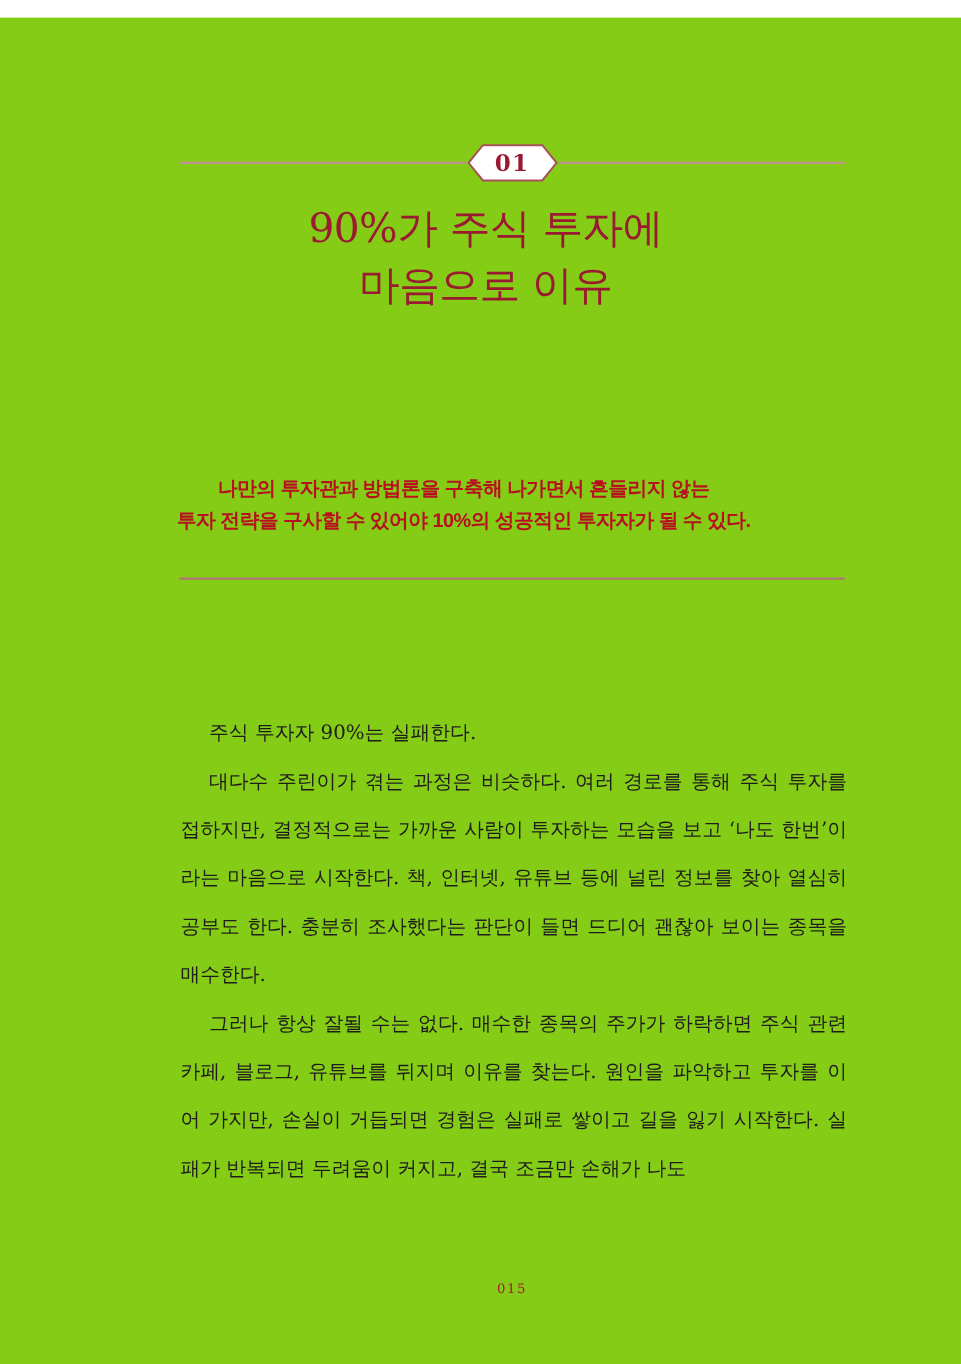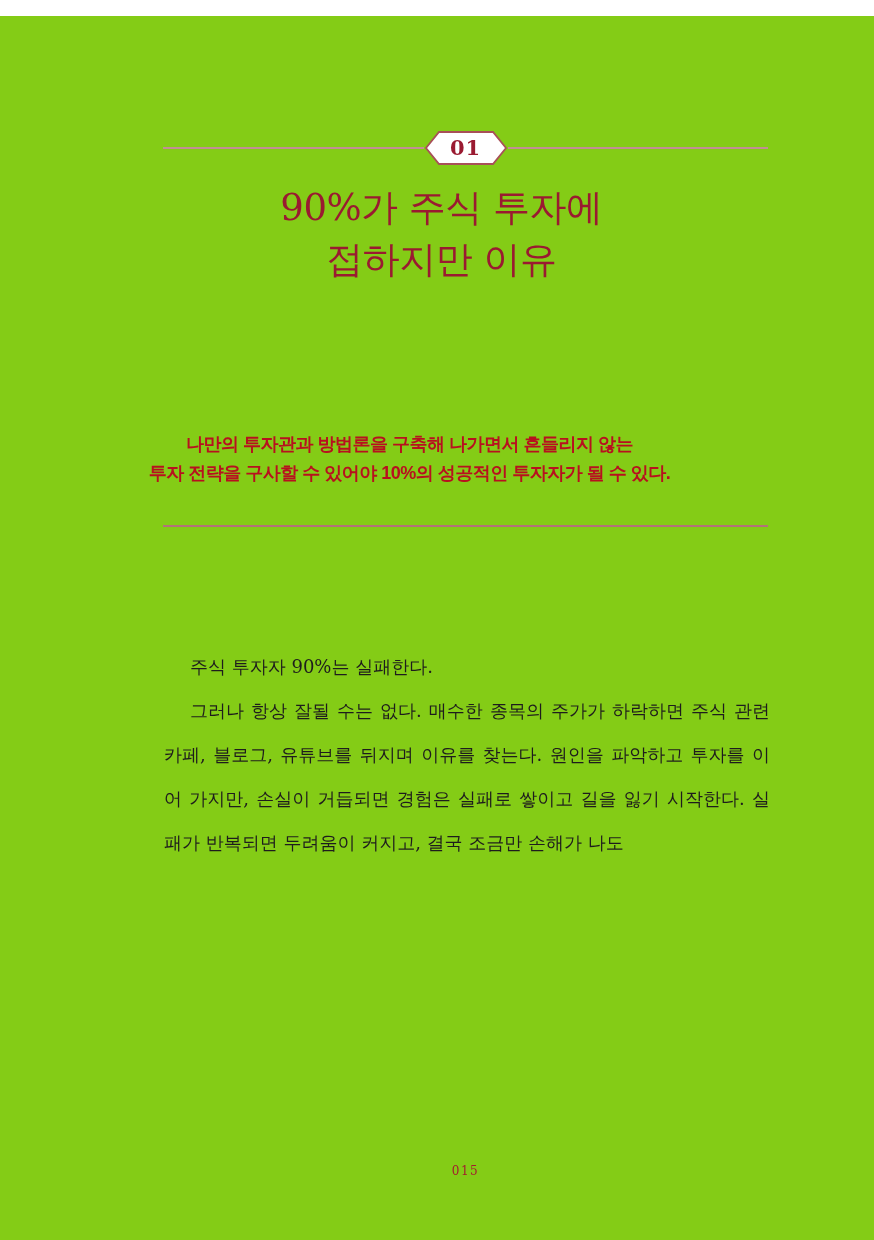--- a/index.html
+++ b/index.html
@@ -66,21 +66,21 @@
     font-size: 37px;
     line-height: 52px;
     color: #9a1a31;
     letter-spacing: -0.5px;
   }
 
   
   .subtitle {
     position: absolute;
     top: 414px;
-    left: 107px;
+    left: 119px;
     width: 605px;
     margin: 0;
     text-align: center;
     font-family: "Liberation Sans", "DejaVu Sans", sans-serif;
     font-weight: 600;
     font-size: 18px;
     line-height: 29px;
     color: #b8101f;
     letter-spacing: -0.5px;
   }
@@ -139,26 +139,27 @@
       <span>
         <svg width="84" height="36" viewBox="0 0 84 36" aria-hidden="true">
           <polygon points="15,2 69,2 82,18 69,34 15,34 2,18" fill="#ffffff" stroke="#a85058" stroke-width="1.8"></polygon>
         </svg>
       </span>
       <span class="badge-num">01</span>
     </div>
     <div class="rule"></div>
   </header>
 
-  <h1 class="title"><span>90%가 주식 투자에</span><br><span>접하지만 이유</span></h1>
+  <h1 class="title"><span>90%가 주식 투자에</span><br><span>마음으로 이유</span></h1>
 
   <p class="subtitle"><span>나만의 투자관과 방법론을 구축해 나가면서 흔들리지 않는</span><br><span>투자 전략을 구사할 수 있어야 10%의 성공적인 투자자가 될 수 있다.</span></p>
 
   <hr class="divider">
 
   <main class="body-text">
     <p>주식 투자자 90%는 실패한다.</p>
+    <p>대다수 주린이가 겪는 과정은 비슷하다. 여러 경로를 통해 주식 투자를 접하지만, 결정적으로는 가까운 사람이 투자하는 모습을 보고 ‘나도 한번’이라는 마음으로 시작한다. 책, 인터넷, 유튜브 등에 널린 정보를 찾아 열심히 공부도 한다. 충분히 조사했다는 판단이 들면 드디어 괜찮아 보이는 종목을 매수한다.</p>
     <p>그러나 항상 잘될 수는 없다. 매수한 종목의 주가가 하락하면 주식 관련 카페, 블로그, 유튜브를 뒤지며 이유를 찾는다. 원인을 파악하고 투자를 이어 가지만, 손실이 거듭되면 경험은 실패로 쌓이고 길을 잃기 시작한다. 실패가 반복되면 두려움이 커지고, 결국 조금만 손해가 나도</p>
   </main>
 
   <footer class="page-number">015</footer>
 
 </div>
 
 </body></html>

